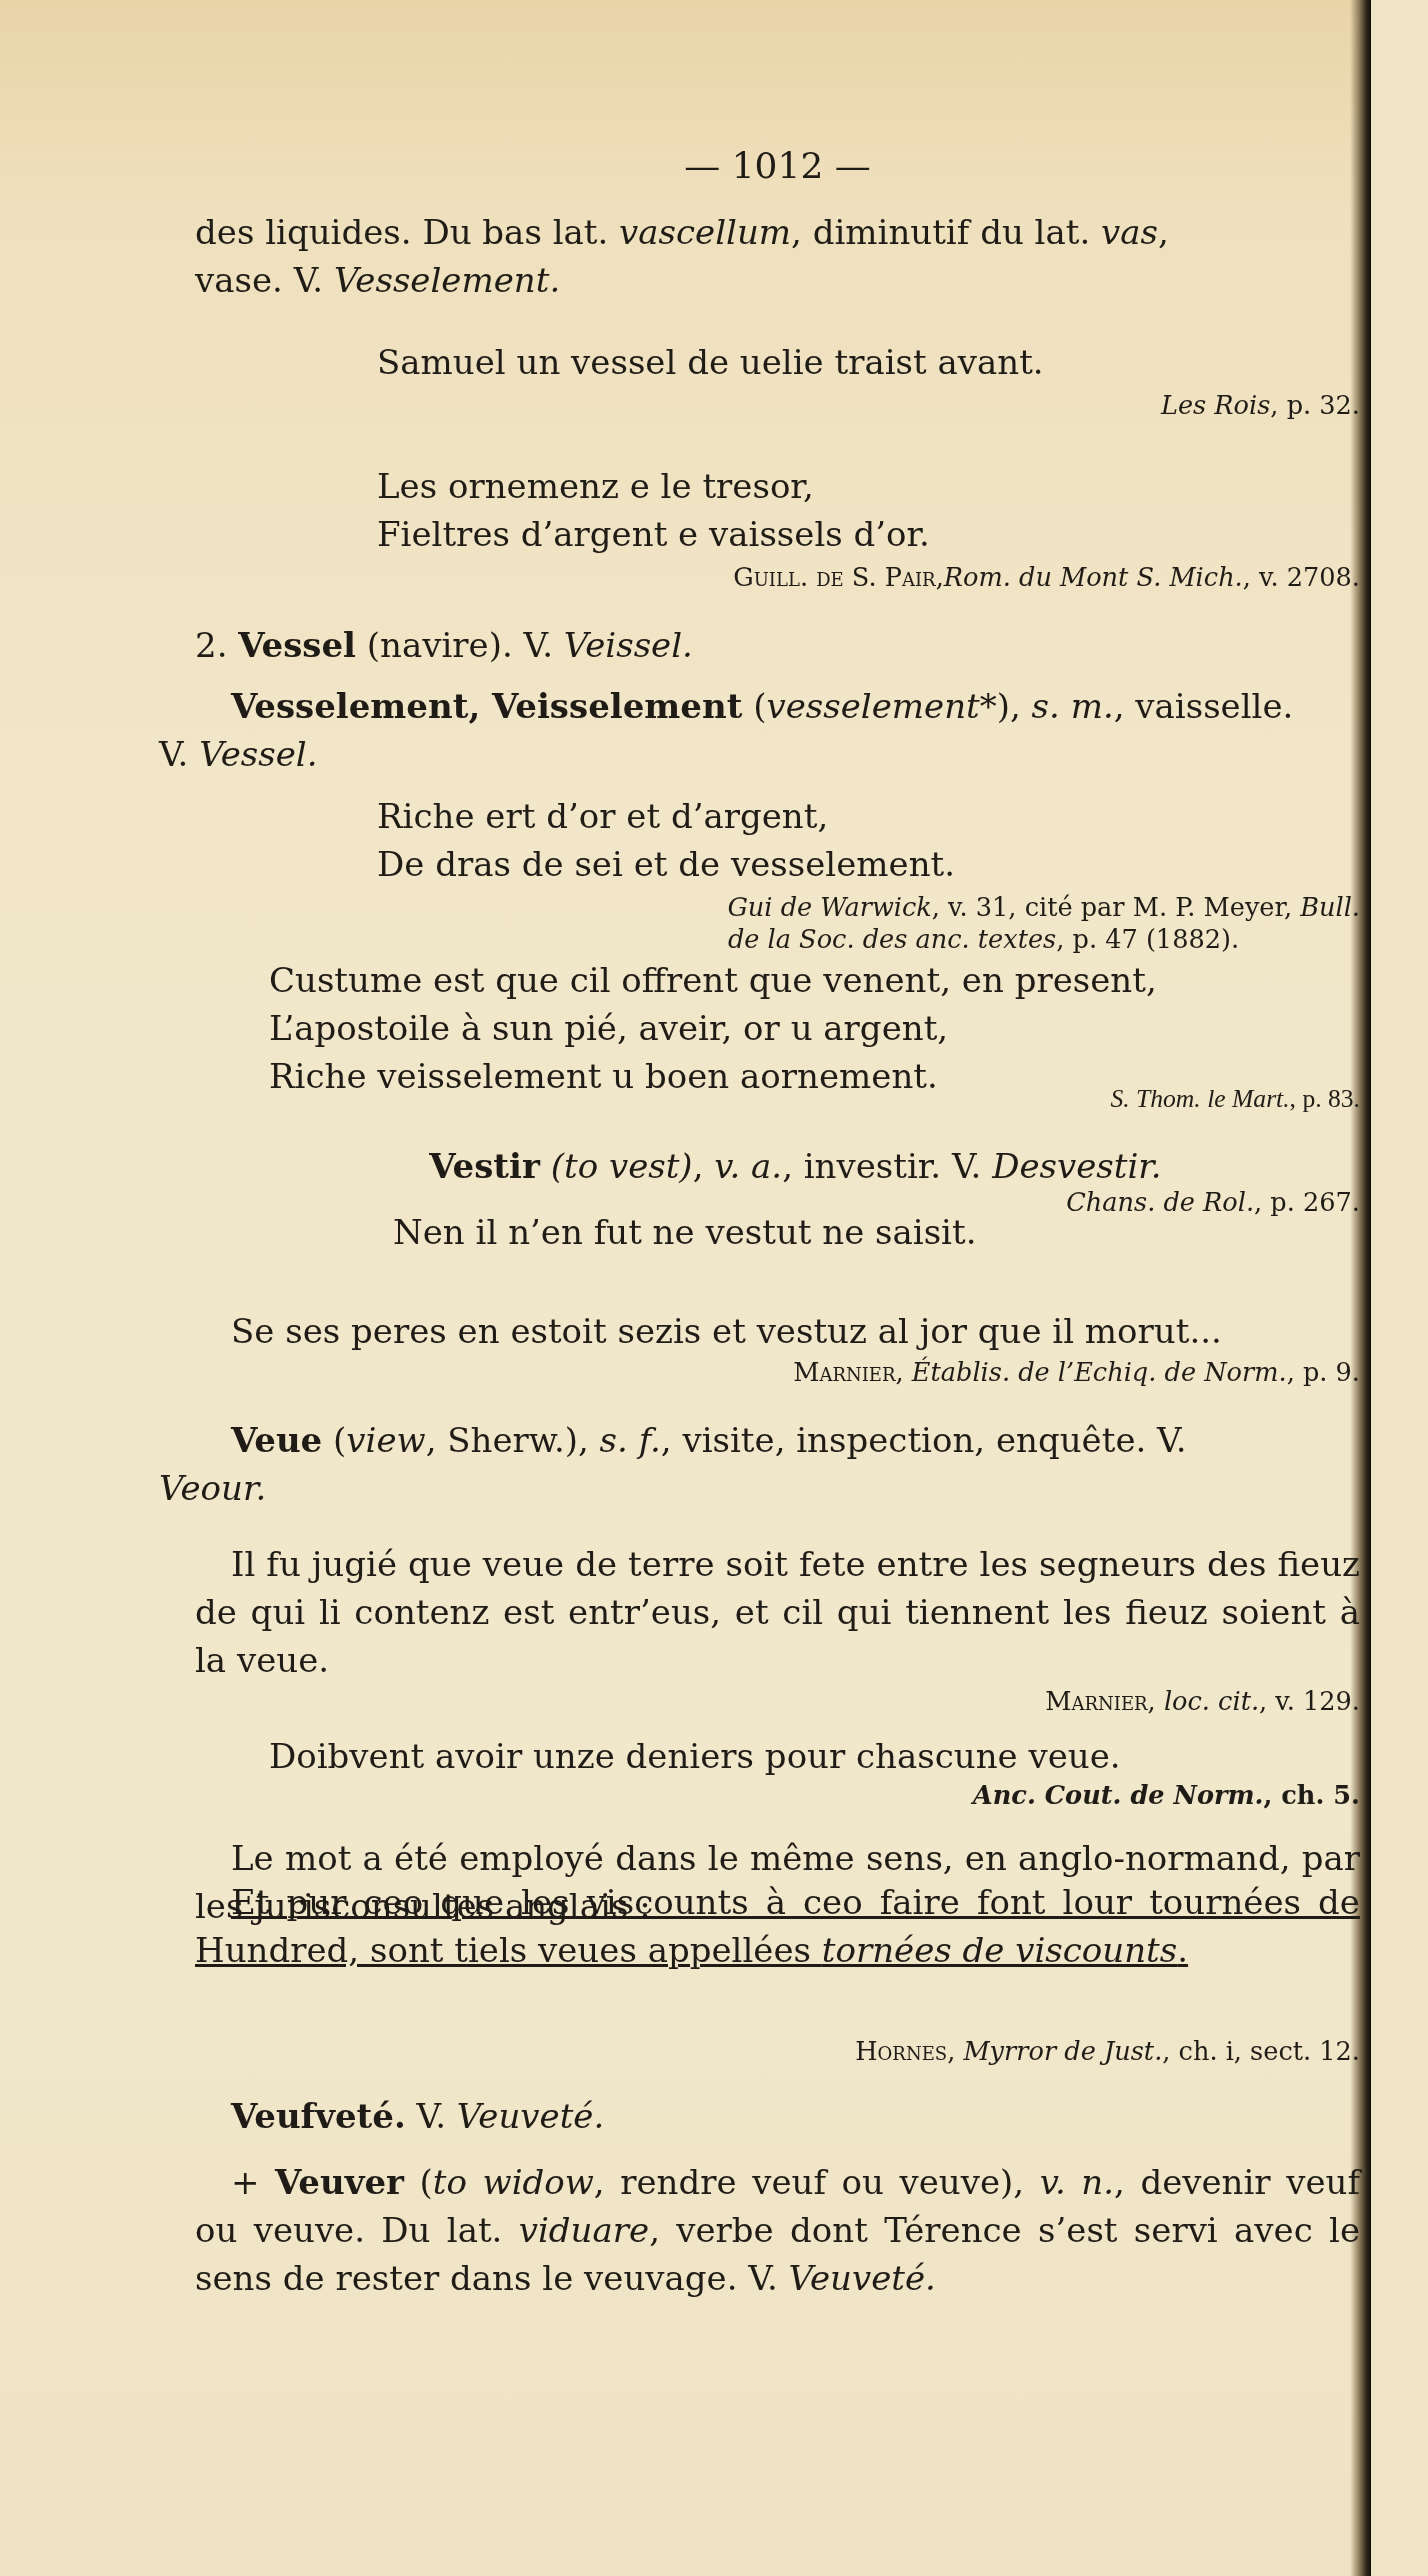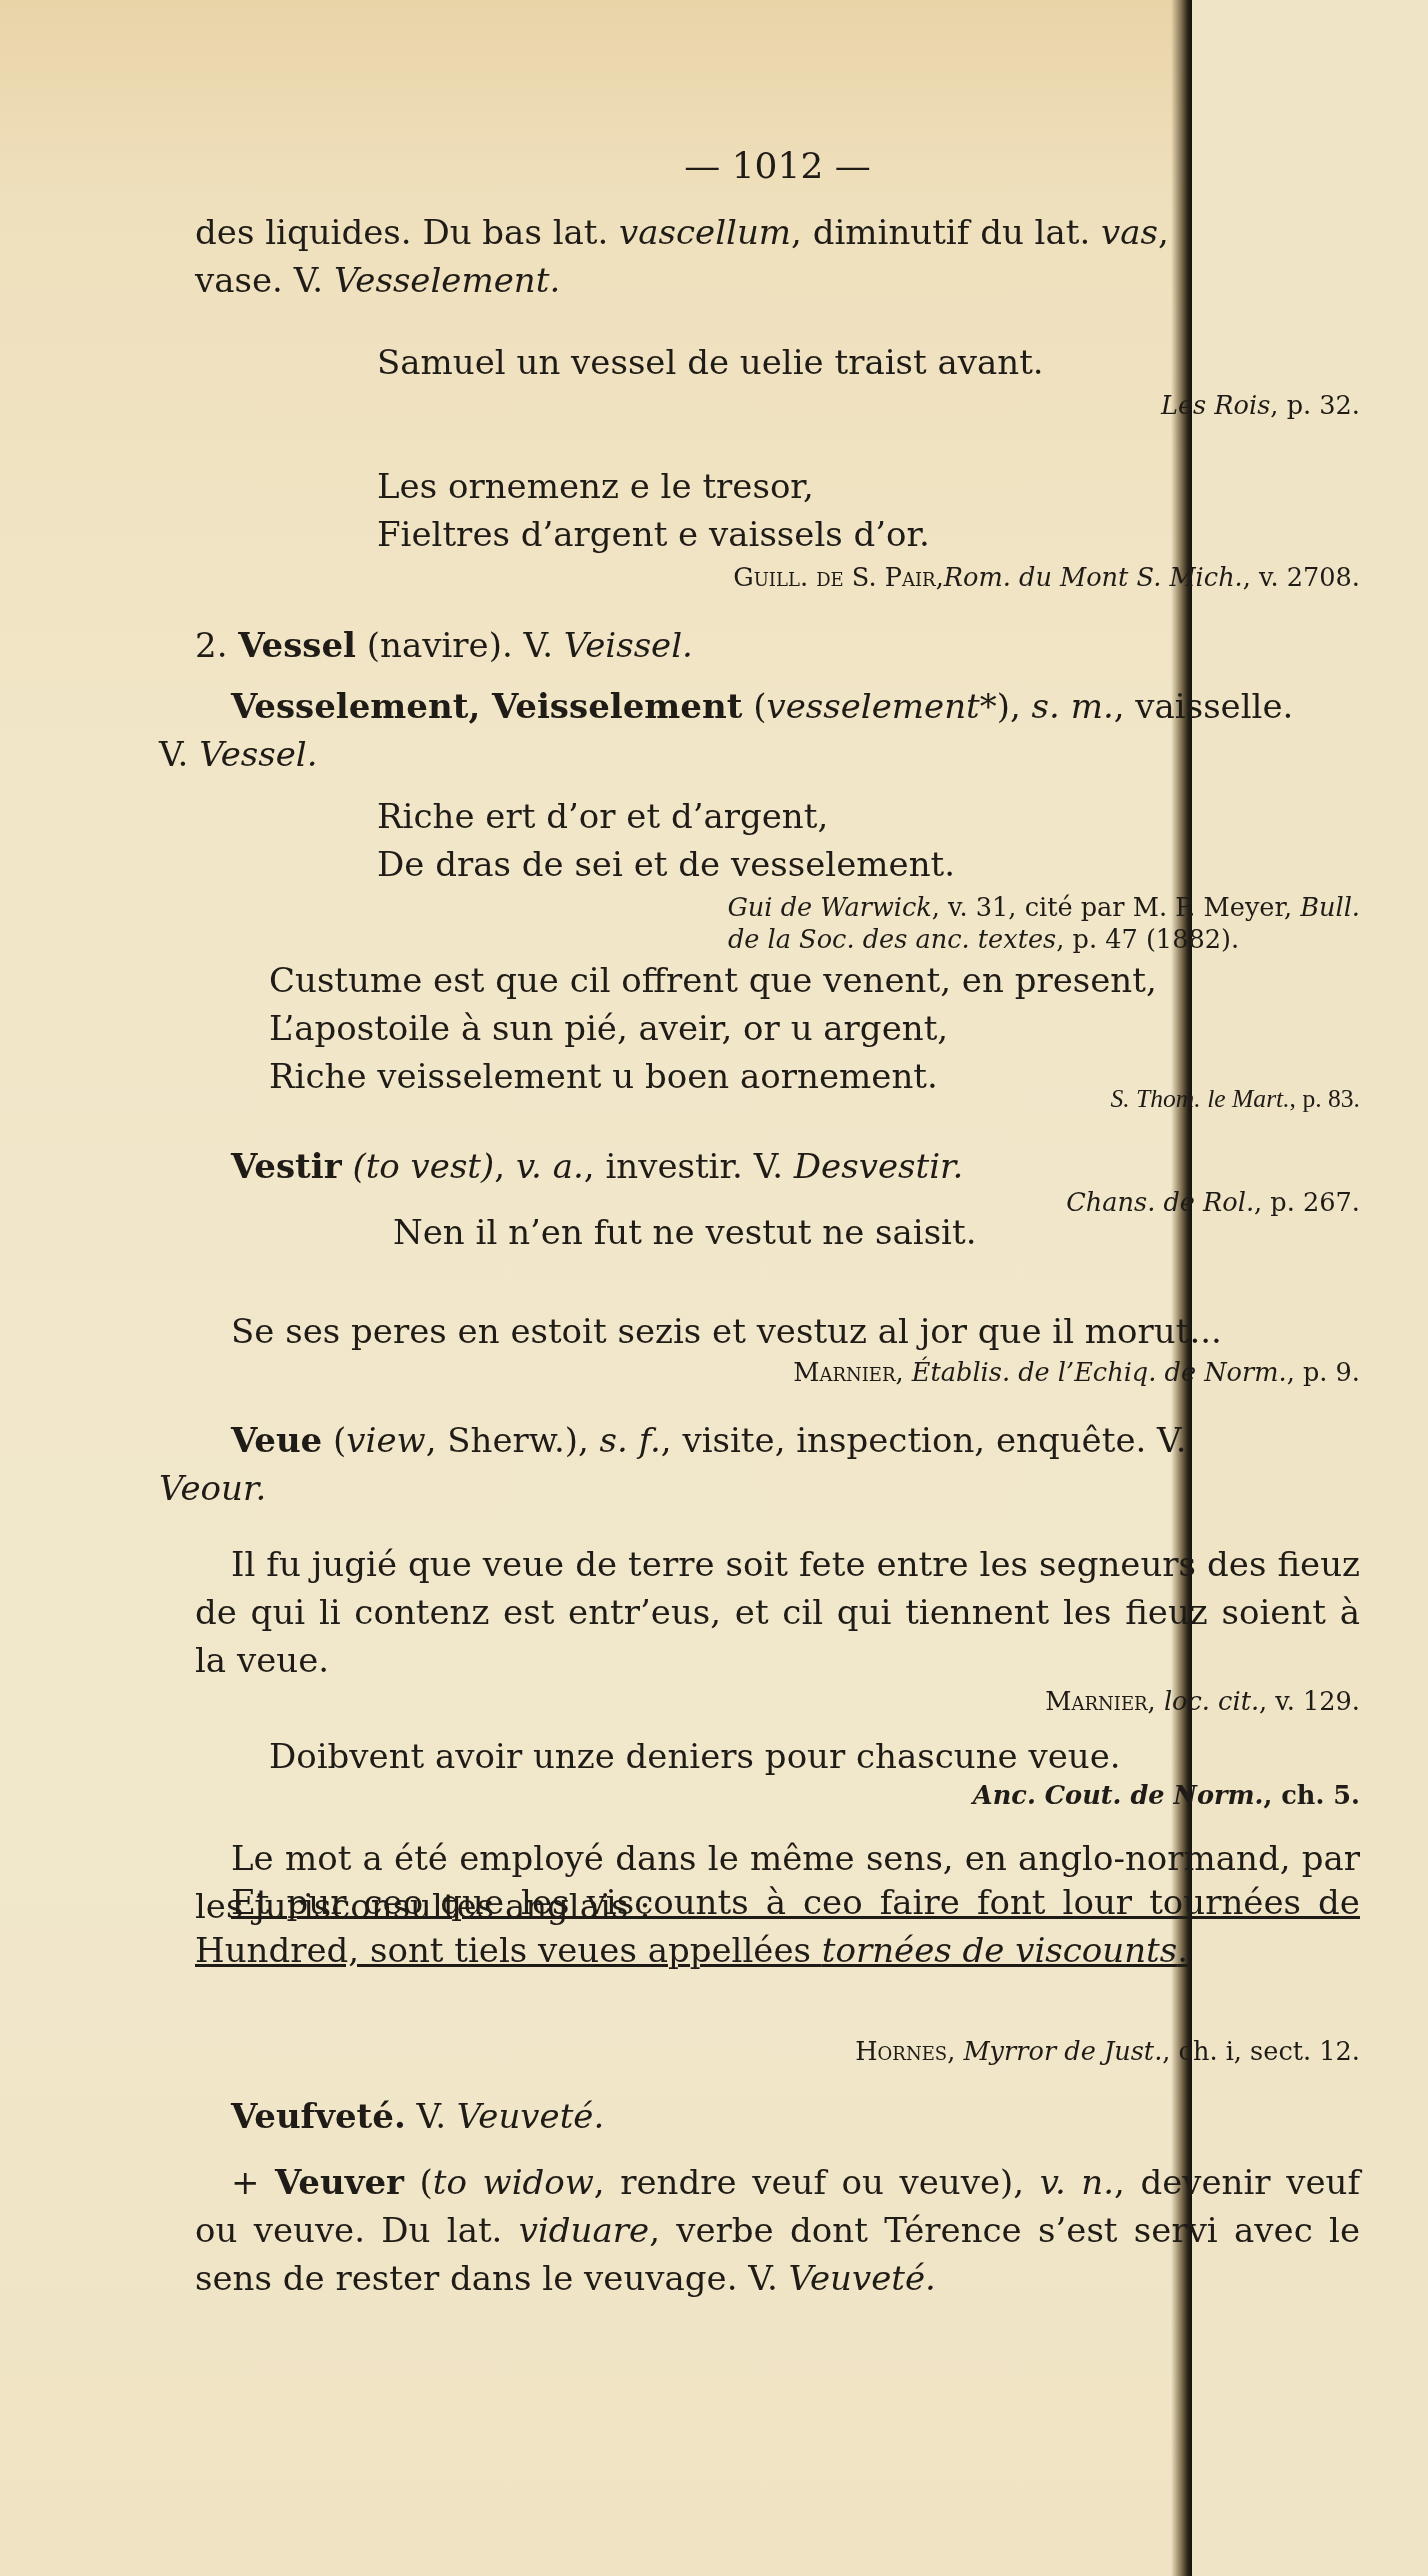--- a/index.html
+++ b/index.html
@@ -4,21 +4,21 @@
 <style>
   html, body { margin: 0; padding: 0; }
   body {
     width: 1429px; height: 2576px; overflow: hidden;
     background: #efe4c6;
     font-family: "DejaVu Serif", "Liberation Serif", serif;
     color: #1f1b16;
     position: relative;
   }
   .page {
-    position: absolute; left: 0; top: 0; width: 1192px; height: 2576px;
+    position: absolute; left: 0; top: 0; width: 1371px; height: 2576px;
     background: linear-gradient(180deg, #e9d4a8 0%, #efe0bd 8%, #f1e6c8 30%, #f1e7cb 70%, #efe3c3 100%);
   }
   .binding {
     position: absolute; top: 0; right: 0; width: 21.5px; height: 2576px;
     background: linear-gradient(90deg, rgba(0,0,0,0) 0%, #8b7a5a 45%, #2a2418 80%, #111 100%);
   }
   .content {
     position: absolute; left: 195px; top: 0; width: 1165px;
     font-size: 34px; line-height: 48px;
   }
@@ -88,21 +88,21 @@
 
     <div class="block verse-md" style="top:956px;">
       <div>Custume est que cil offrent que venent, en present,</div>
       <div>L’apostoile à sun pié, aveir, or u argent,</div>
       <div>Riche veisselement u boen aornement.</div>
     </div>
     <div class="block cite" style="top:1081px;font-family:Liberation Serif, serif;">
       <i>S. Thom. le Mart.</i><span>, p. 83.</span>
     </div>
 
-    <div class="block indent" style="top:1142px;">
+    <div class="block indent" style="top:1142px;text-align:center;">
       <b>Vestir</b><i> (to vest)</i><span>, </span><i>v. a.</i><span>, investir. V. </span><i>Desvestir.</i>
     </div>
 
     <div class="block verse-sm" style="top:1208px;">Nen il n’en fut ne vestut ne saisit.</div>
     <div class="block cite" style="top:1185px;">
       <i>Chans. de Rol.</i><span>, p. 267.</span>
     </div>
 
     <div class="block indent" style="top:1307px;">Se ses peres en estoit sezis et vestuz al jor que il morut...</div>
     <div class="block cite" style="top:1355px;">

